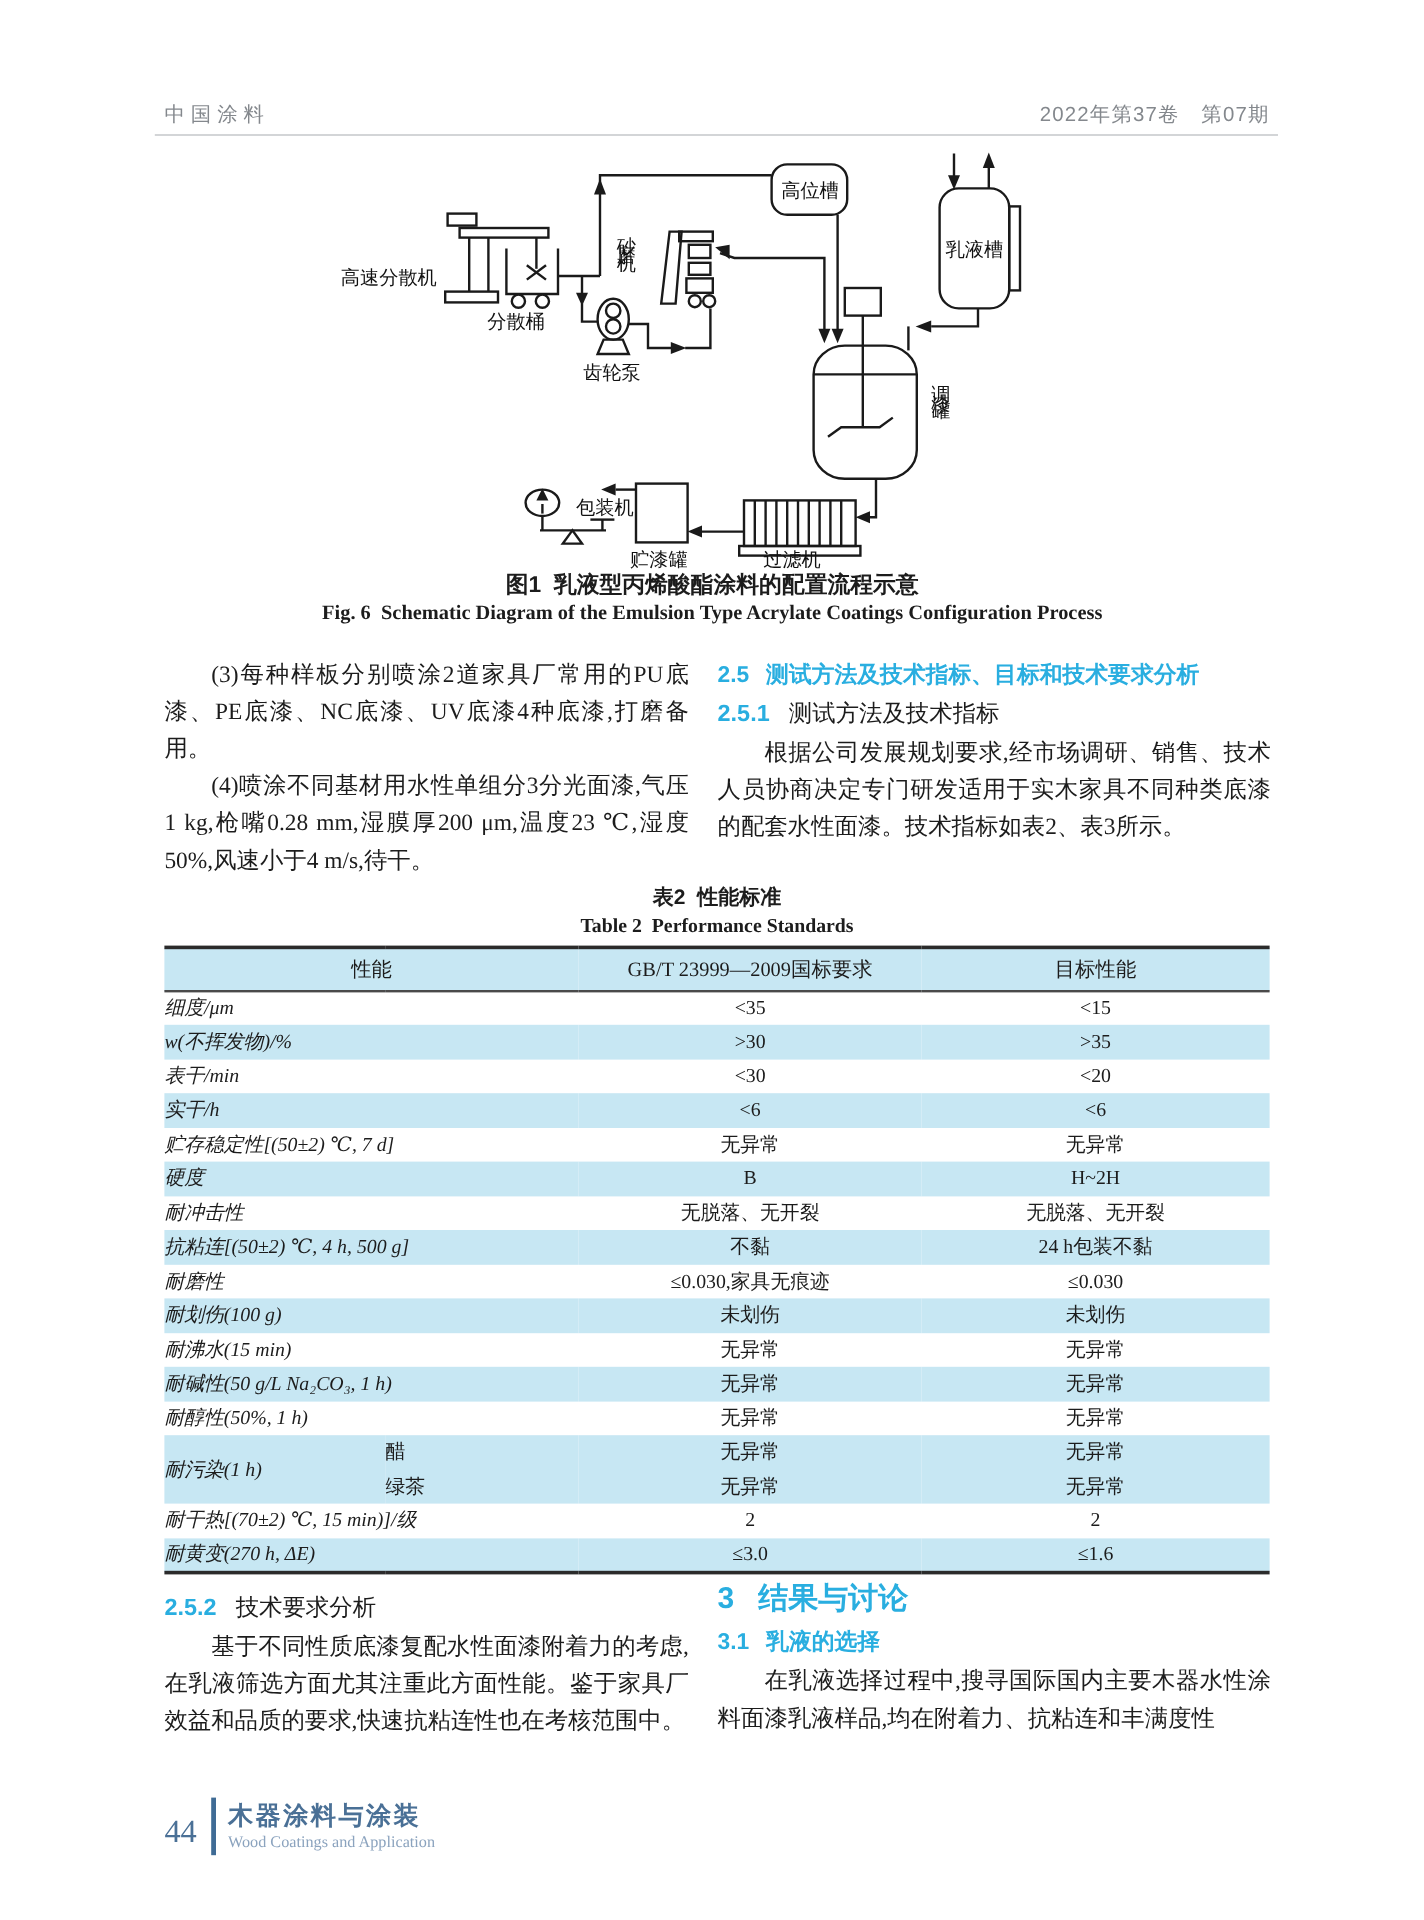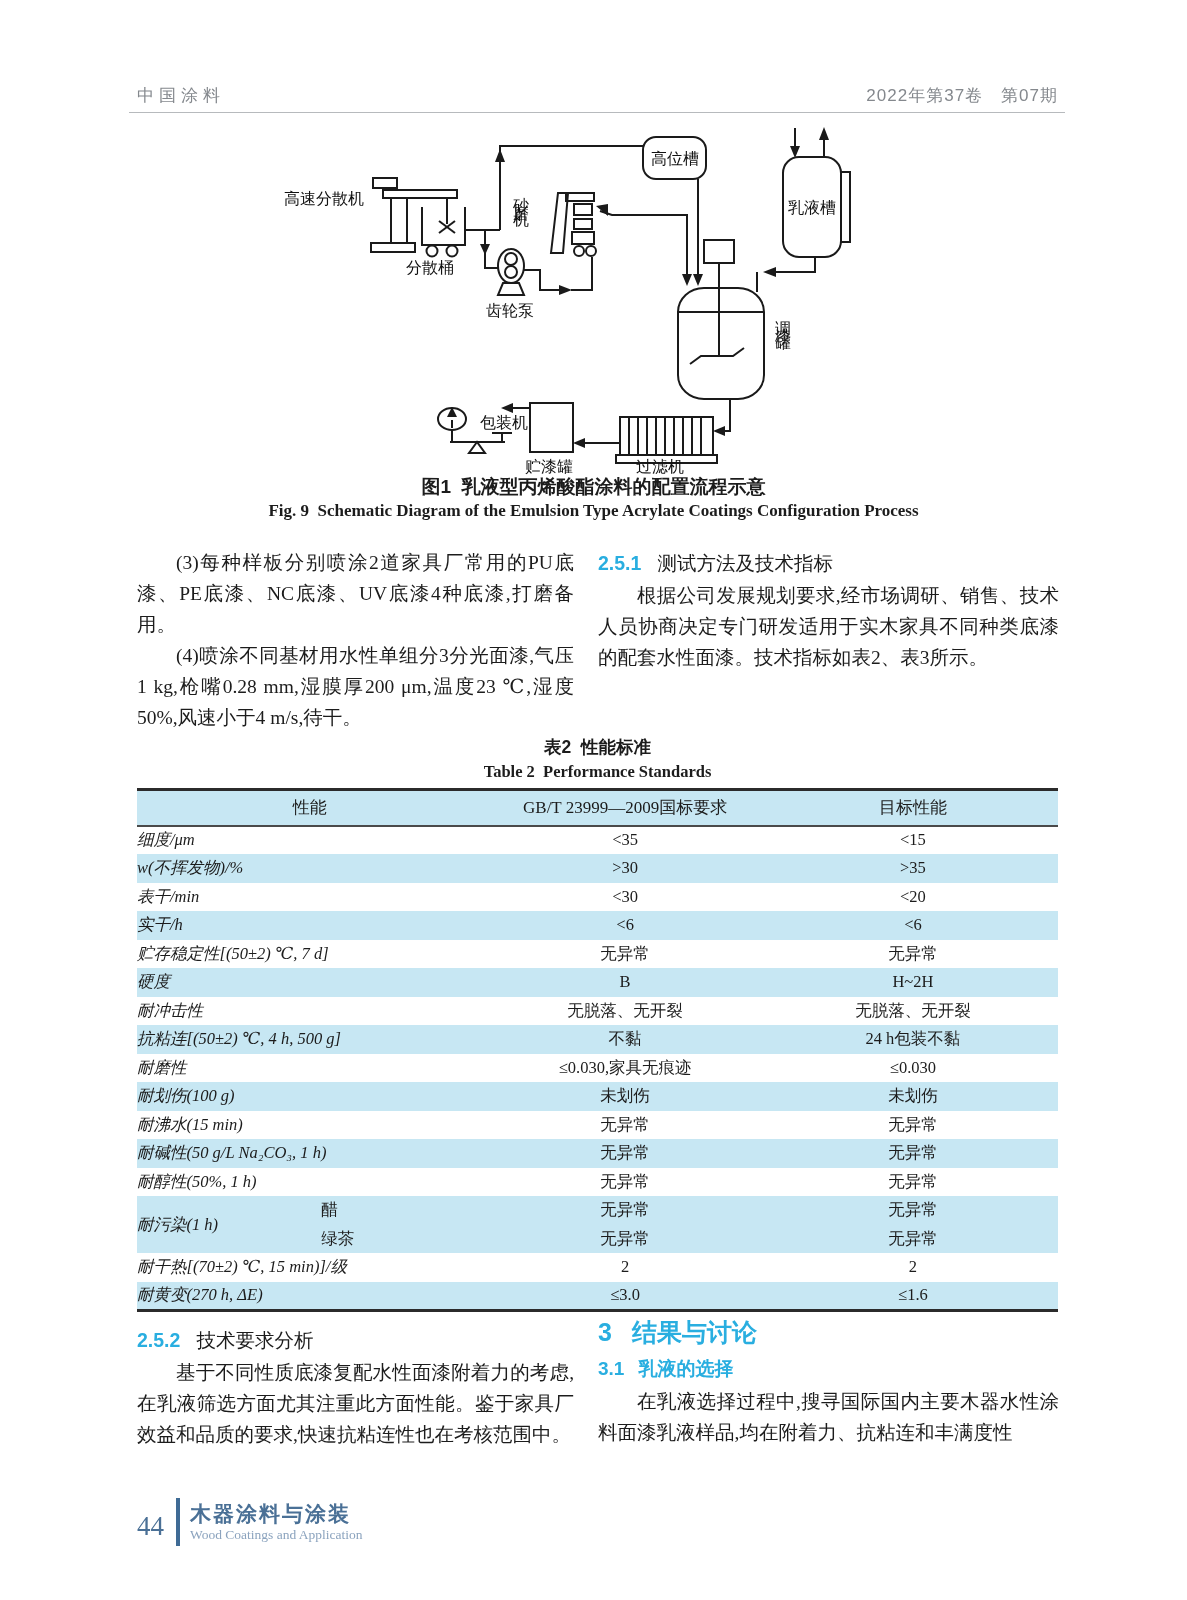--- a/index.html
+++ b/index.html
@@ -191,41 +191,44 @@
         <polygon points="790,26 800,26 795,38"></polygon>
         <polygon points="819,20 829,20 824,7"></polygon>
         <polygon points="776,147 776,157 763,152"></polygon>
         <polygon points="725,306 725,316 713,311"></polygon>
         <polygon points="585,318 585,328 573,323"></polygon>
         <polygon points="513,283 513,293 501,288"></polygon>
         <polygon points="447,297 457,297 452,287"></polygon>
       </g>
     </svg>
 
-    <div class="dlabel" style="left:284px;top:69px;">高速分散机</div>
+    <div class="dlabel" style="left:284px;top:102px;">高速分散机</div>
     <div class="dlabel" style="left:406px;top:138px;">分散桶</div>
     <div class="dlabel" style="left:486px;top:181px;">齿轮泵</div>
     <div class="dlabel vert" style="left:510px;top:64px;">砂磨机</div>
     <div class="dlabel" style="left:651px;top:29px;">高位槽</div>
     <div class="dlabel" style="left:788px;top:78px;">乳液槽</div>
     <div class="dlabel vert" style="left:772px;top:188px;">调漆罐</div>
     <div class="dlabel" style="left:480px;top:293px;">包装机</div>
     <div class="dlabel" style="left:525px;top:337px;">贮漆罐</div>
     <div class="dlabel" style="left:636px;top:337px;">过滤机</div>
   </div>
 
   <div class="fig-caption-zh">图1  乳液型丙烯酸酯涂料的配置流程示意</div>
-  <div class="fig-caption-en">Fig. 9  Schematic Diagram of the Emulsion Type Acrylate Coatings Configuration Process</div>
+  <div class="fig-caption-en">Fig. 6  Schematic Diagram of the Emulsion Type Acrylate Coatings Configuration Process</div>
 
   <div class="col-left-top textblock">
     <p>(3)每种样板分别喷涂2道家具厂常用的PU底漆、PE底漆、NC底漆、UV底漆4种底漆,打磨备用。</p>
     <p>(4)喷涂不同基材用水性单组分3分光面漆,气压1 kg,枪嘴0.28 mm,湿膜厚200 μm,温度23 ℃,湿度50%,风速小于4 m/s,待干。</p>
   </div>
 
   <div class="col-right-top">
+    <div class="h-sec">
+      <span class="num">2.5</span><span>测试方法及技术指标、目标和技术要求分析</span>
+    </div>
     <div class="h-sub">
       <span class="num">2.5.1</span><span>测试方法及技术指标</span>
     </div>
     <div class="textblock">
       <p>根据公司发展规划要求,经市场调研、销售、技术人员协商决定专门研发适用于实木家具不同种类底漆的配套水性面漆。技术指标如表2、表3所示。</p>
     </div>
   </div>
 
   <div class="table-section">
     <div class="tbl-title-zh">表2  性能标准</div>

